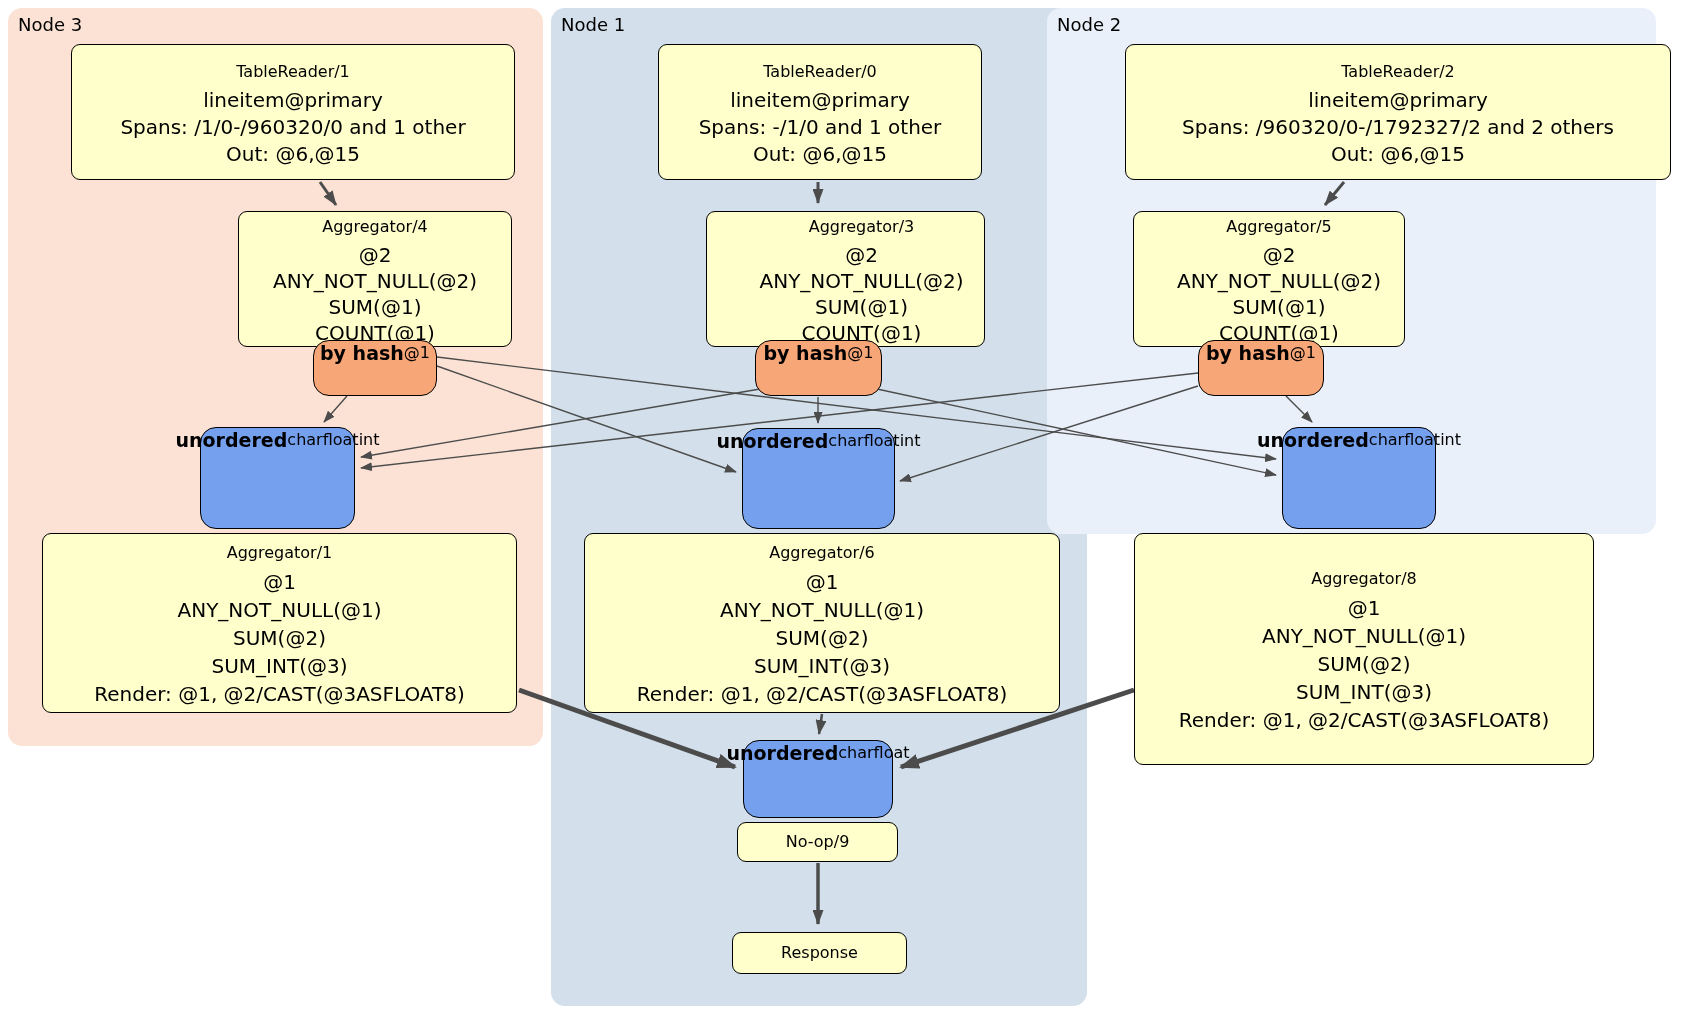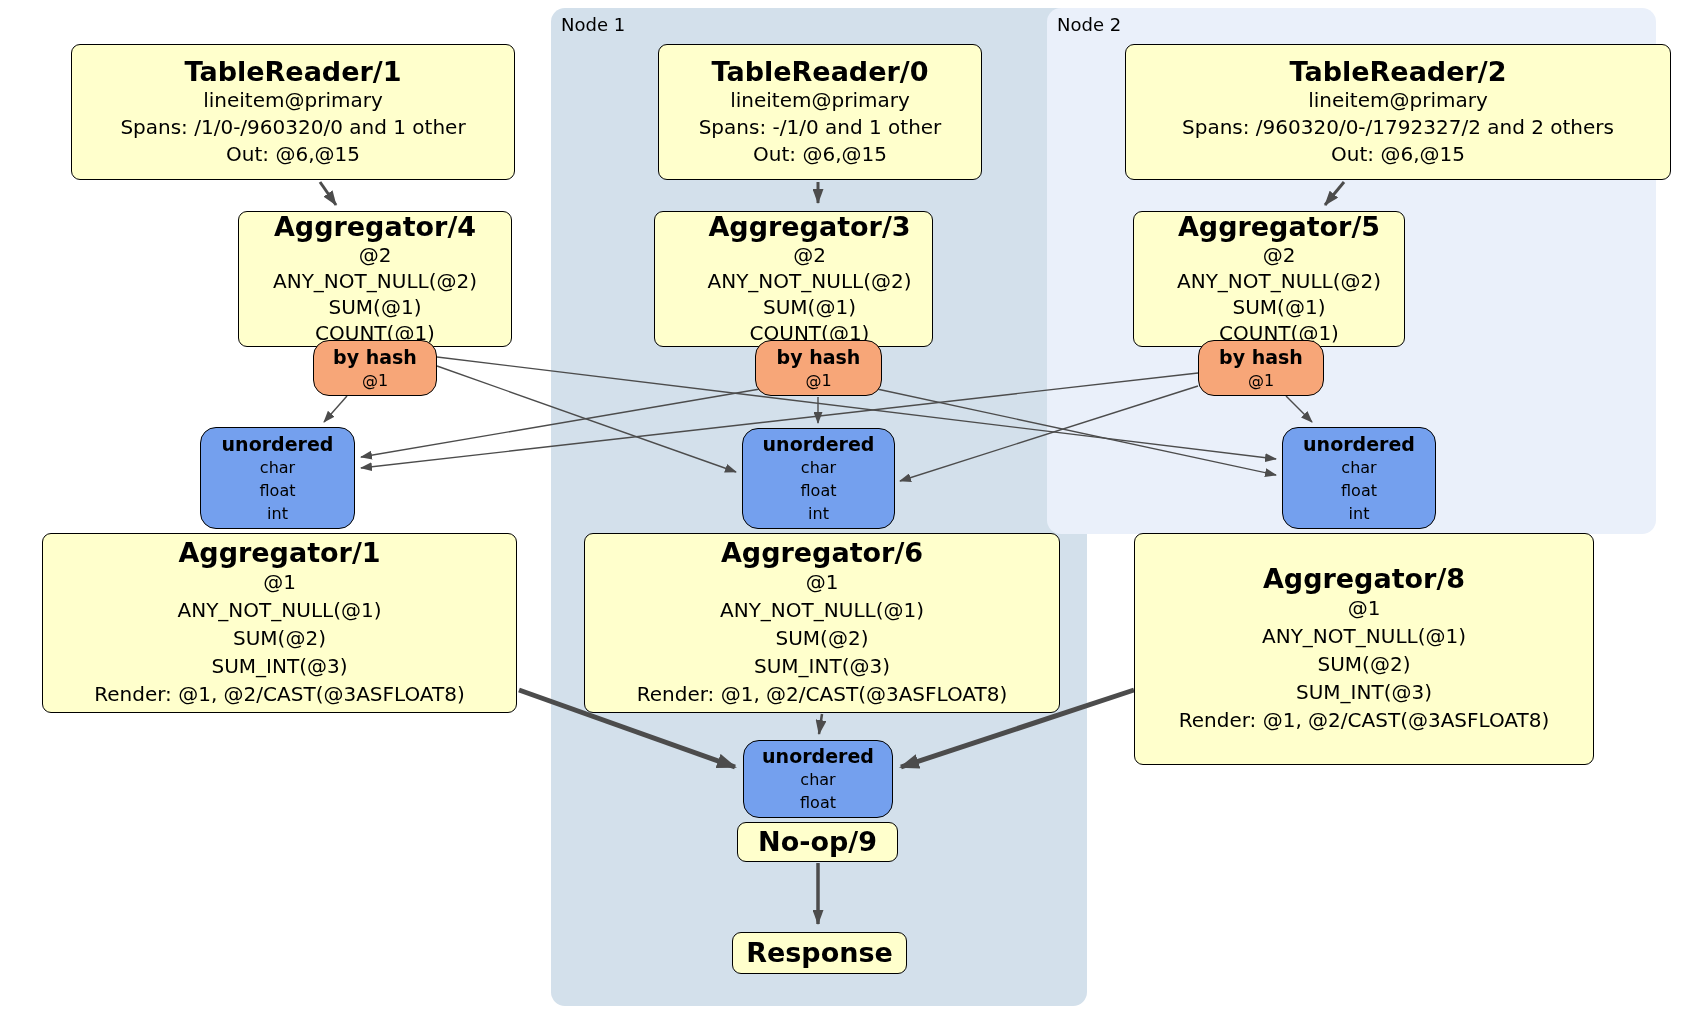--- a/index.html
+++ b/index.html
@@ -21,40 +21,40 @@
   .edges .midthin{stroke-width:2.5px;}
   .edges .arrow{stroke-width:3.5px;}
   .edges .thick{stroke-width:5px;}
 
   .box{
     position:absolute;background:var(--processor_bg);
     border:1.5px solid #000;border-radius:9px;
     display:flex;flex-direction:column;justify-content:center;
     text-align:center;box-sizing:border-box;
   }
-  .box .title{font-weight:bold;font-size:27px;line-height:30px;white-space:nowrap;}
+  .box .title{font-weight:normal;font-size:16px;line-height:30px;white-space:nowrap;}
   .box .line{font-size:20px;line-height:27px;white-space:nowrap;}
   .box.agg-top .line{line-height:26px;}
   .box.agg-bot .line{line-height:28px;}
 
   .router,.sync{
     position:absolute;border:1.6px solid #000;border-radius:16px;
-    display:flex;flex-direction:column;justify-content:center;
+    display:flex;flex-direction:row;justify-content:center;
     text-align:center;box-sizing:border-box;
   }
   .router{background:var(--router_bg);}
   .sync{background:var(--sync_bg);}
   .router .rtitle,.sync .stitle{font-weight:bold;font-size:19px;line-height:24px;}
   .router .rdetail,.sync .sitem{font-size:16px;line-height:23px;}
 
   #box-tr1{left:71px;top:44px;width:444px;height:136px;}
   #box-tr0{left:658px;top:44px;width:324px;height:136px;}
   #box-tr2{left:1125px;top:44px;width:546px;height:136px;}
   #box-agg4{left:238px;top:211px;width:274px;height:136px;}
-  #box-agg3{left:654px;top:211px;width:279px;height:136px;padding-left:32px;}
+  #box-agg3{left:706px;top:211px;width:279px;height:136px;padding-left:32px;}
   #box-agg5{left:1133px;top:211px;width:272px;height:136px;padding-left:20px;}
   #box-agg7{left:42px;top:533px;width:475px;height:180px;}
   #box-agg6{left:584px;top:533px;width:476px;height:180px;}
   #box-agg8{left:1134px;top:533px;width:460px;height:232px;}
   #box-noop{left:737px;top:822px;width:161px;height:40px;}
   #box-response{left:732px;top:932px;width:175px;height:42px;}
 
   #router-bh3{left:313px;top:340px;width:124px;height:56px;}
   #router-bh1{left:755px;top:340px;width:127px;height:56px;}
   #router-bh2{left:1198px;top:340px;width:126px;height:56px;}
@@ -62,20 +62,23 @@
   #sync-un3{left:200px;top:427px;width:155px;height:102px;}
   #sync-un1{left:742px;top:428px;width:153px;height:101px;}
   #sync-un2{left:1282px;top:427px;width:154px;height:102px;}
   #sync-unf{left:743px;top:740px;width:150px;height:78px;}
 </style>
 </head>
 <body>
 
 <div class="canvas">
 
+  <div class="region" id="region-node3">
+    <div class="region-label">Node 3</div>
+  </div>
   <div class="region" id="region-node1">
     <div class="region-label">Node 1</div>
   </div>
   <div class="region" id="region-node2">
     <div class="region-label">Node 2</div>
   </div>
 
   <svg class="edges" viewBox="0 0 1706 1016">
     <defs>
       <marker id="m-thin" markerUnits="userSpaceOnUse" markerWidth="12" markerHeight="9" refX="11" refY="4.5" orient="auto">

